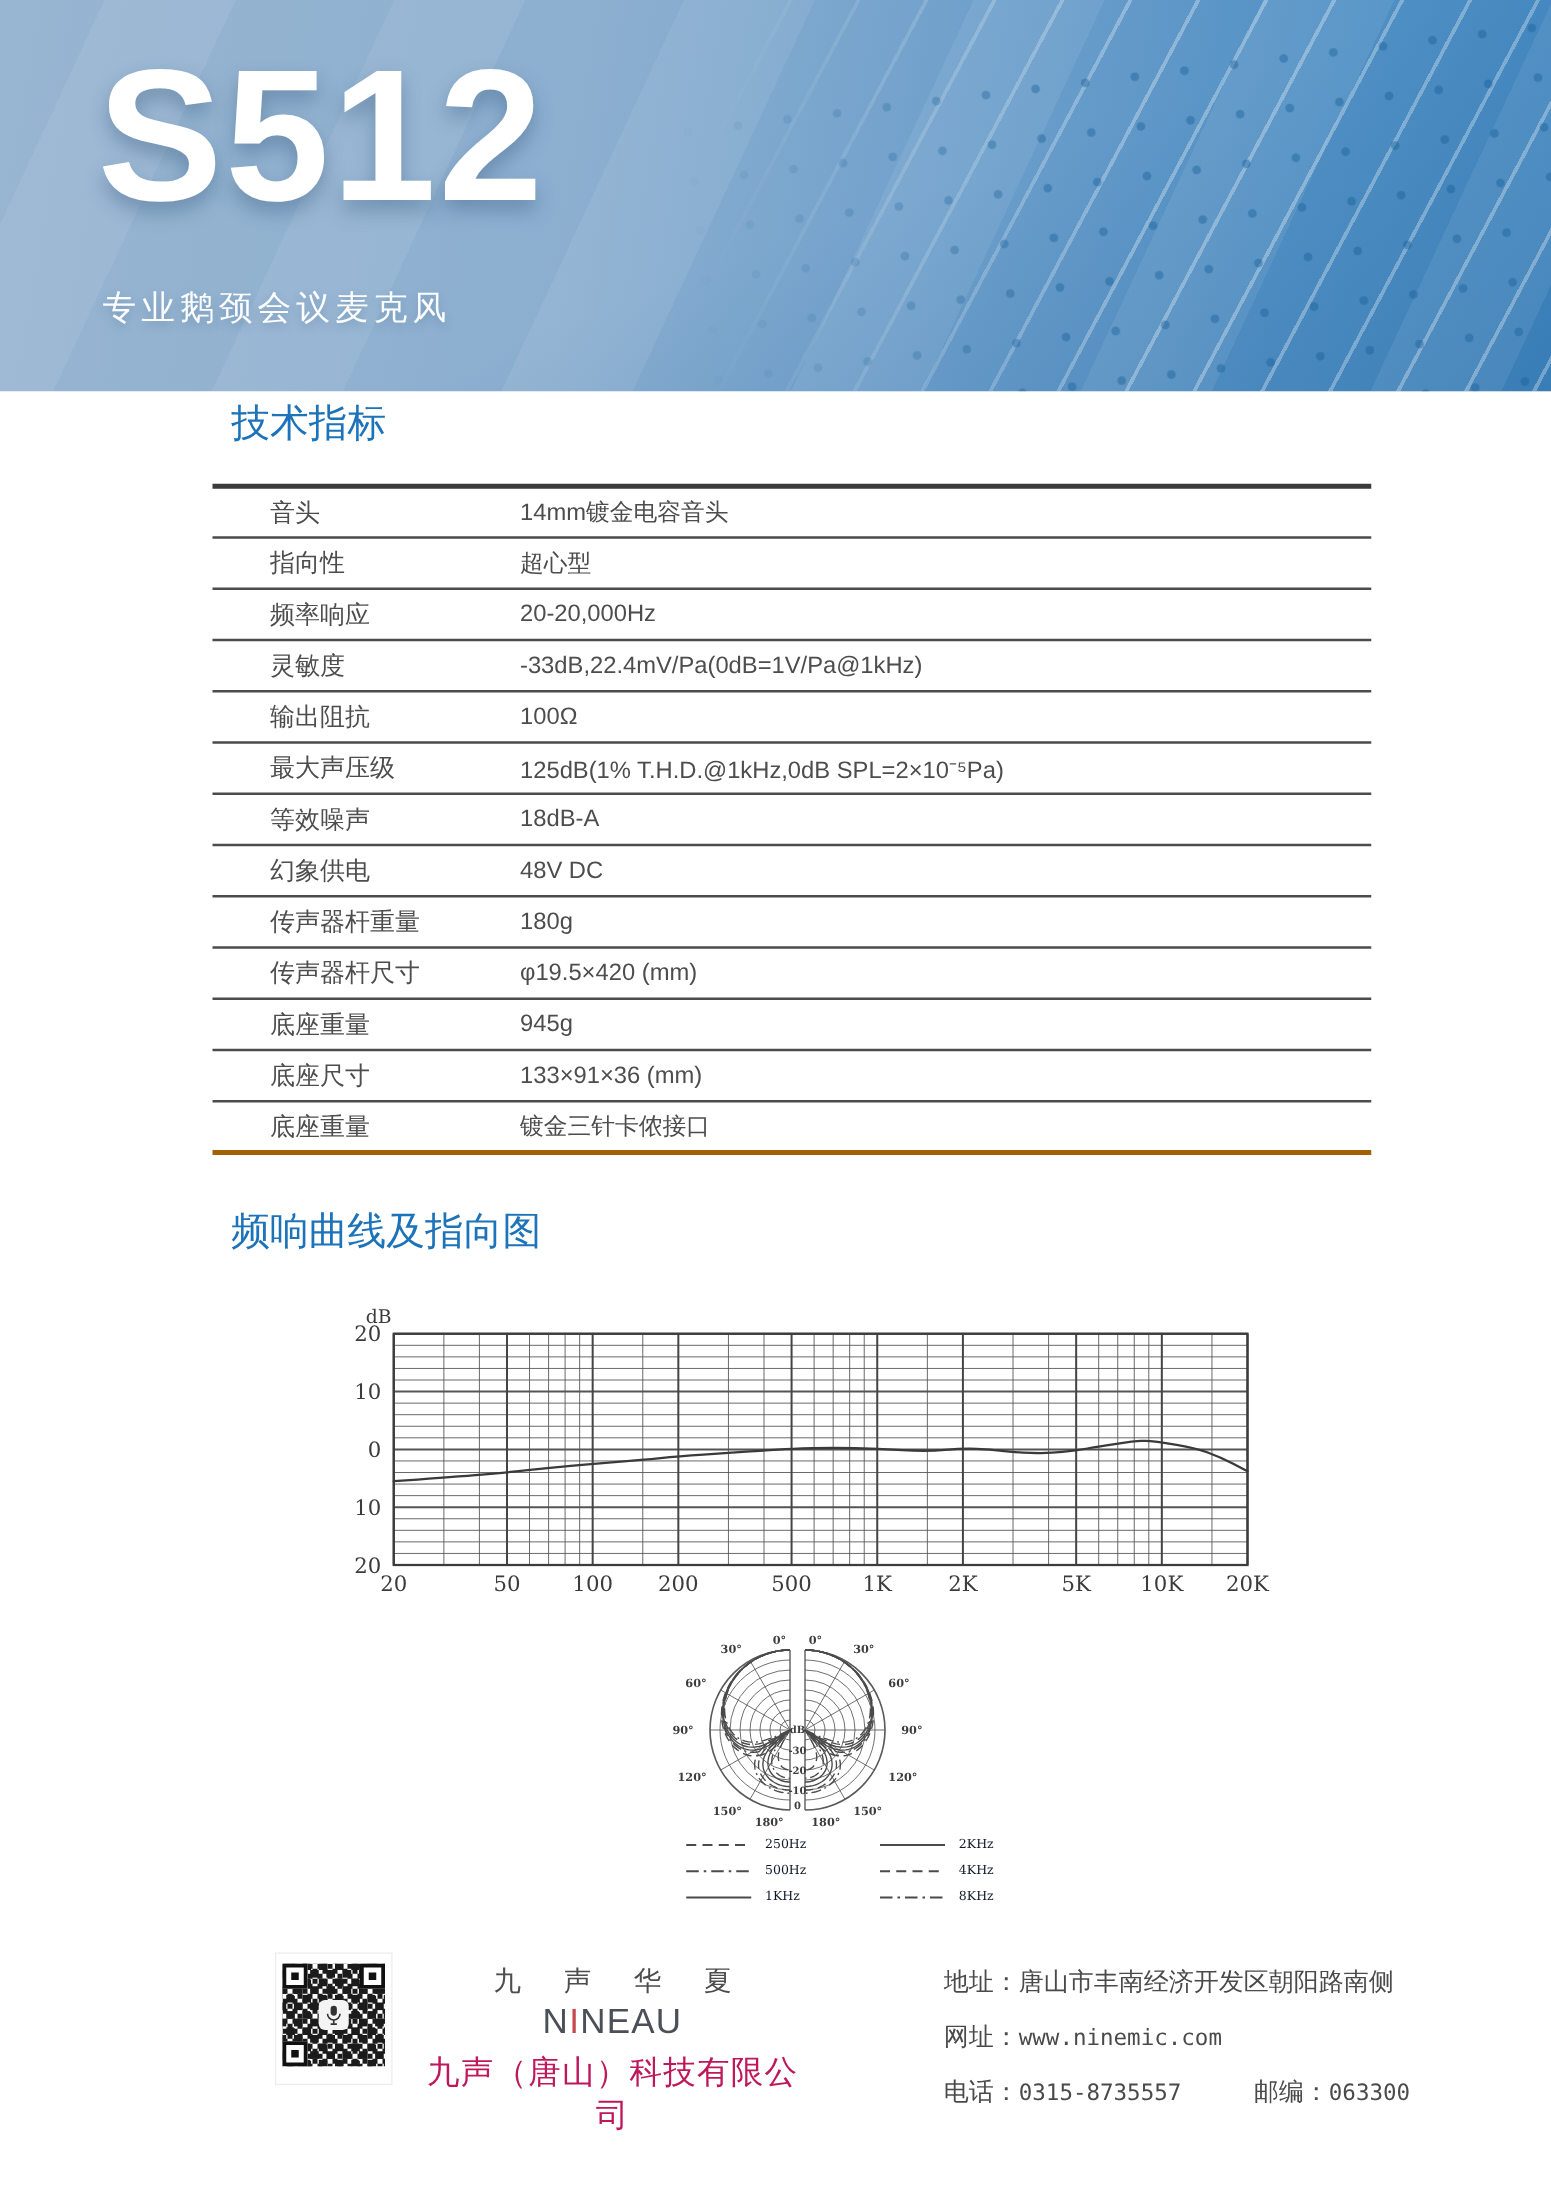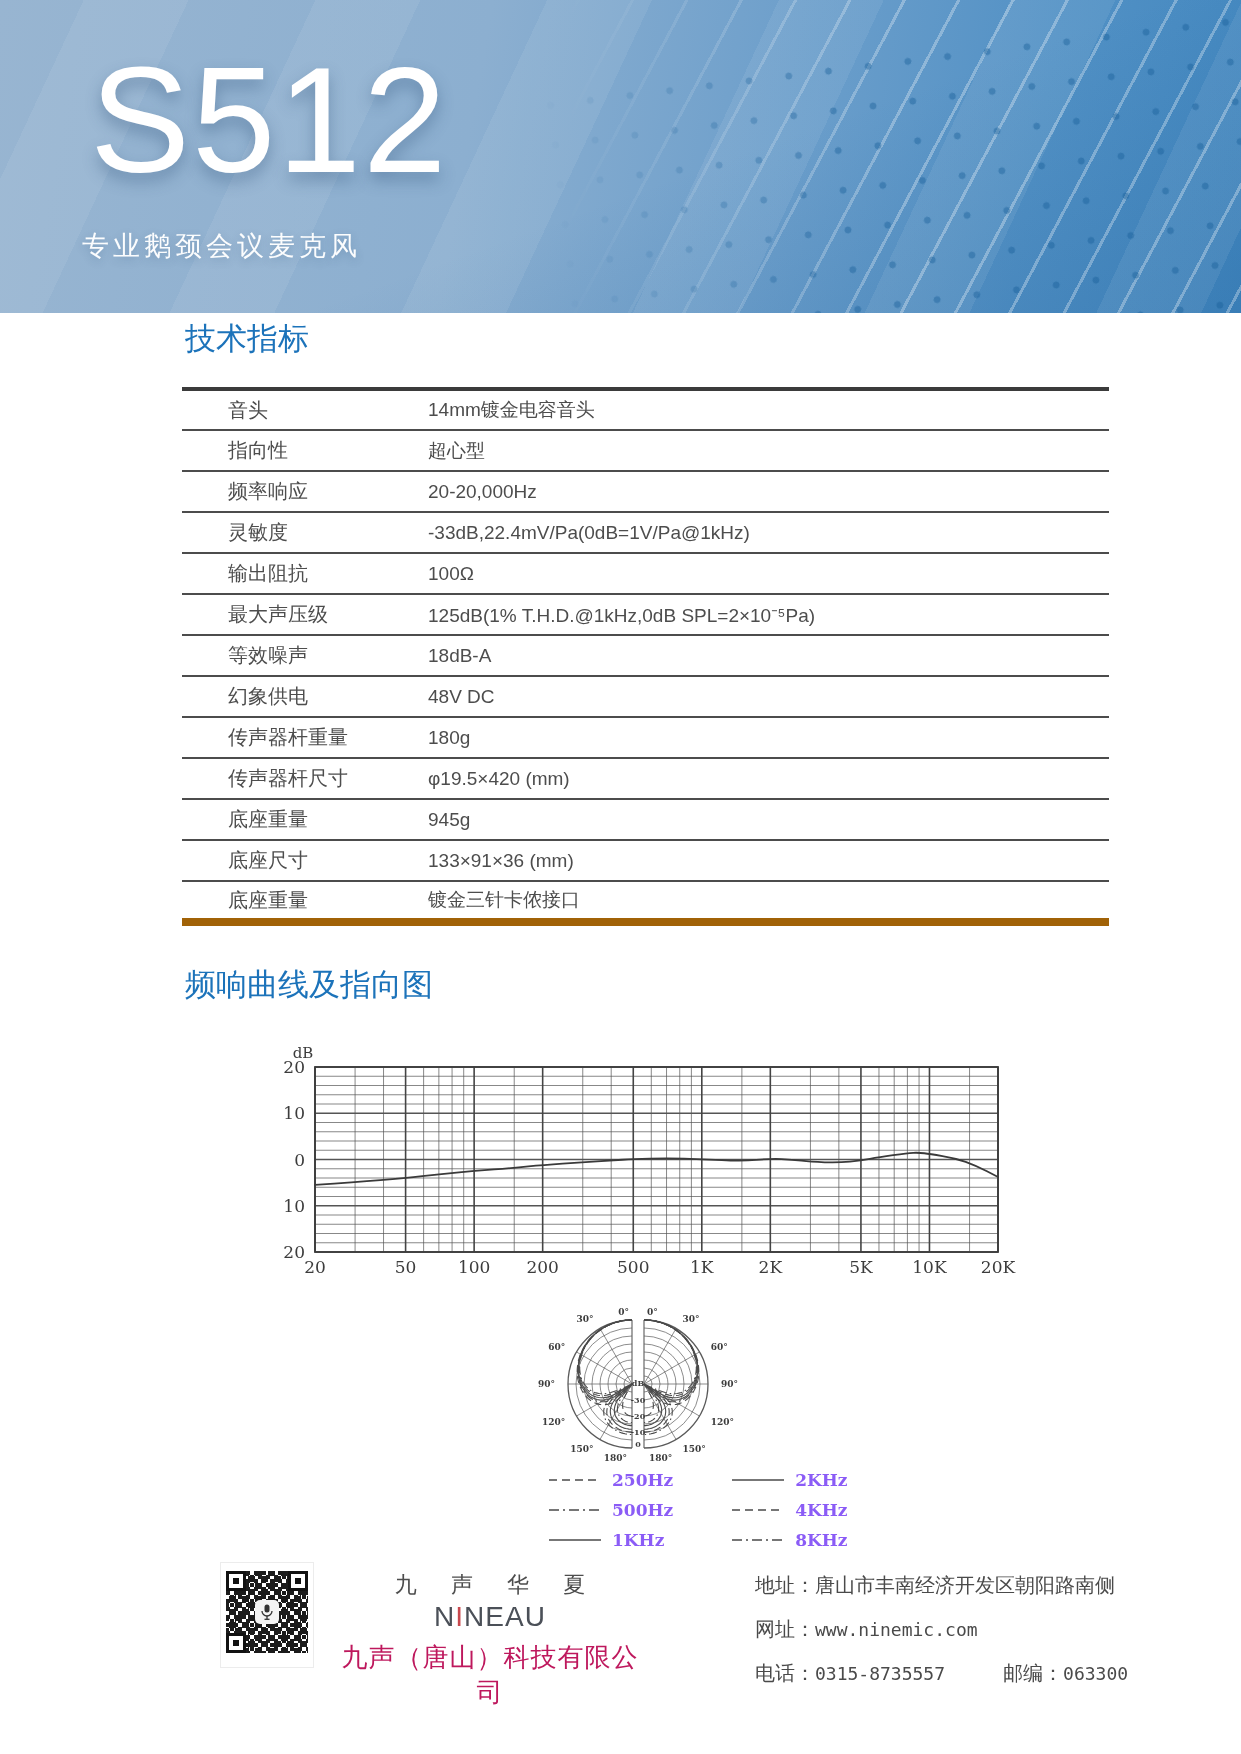--- a/index.html
+++ b/index.html
@@ -15,49 +15,49 @@
     background:repeating-linear-gradient(115deg, rgba(255,255,255,0.07) 0 95px, rgba(255,255,255,0) 95px 210px);}
   .banner-stripes{position:absolute;right:-80px;top:-120px;width:760px;height:560px;
     background:repeating-linear-gradient(118deg, rgba(255,255,255,0) 0 22px, rgba(255,255,255,0.30) 22px 25px, rgba(255,255,255,0) 25px 48px);
     -webkit-mask-image:linear-gradient(to right, transparent 0%, #000 45%);
     mask-image:linear-gradient(to right, transparent 0%, #000 45%);}
   .banner-dots{position:absolute;right:-70px;top:40px;width:760px;height:420px;transform:rotate(-7deg);
     background-image:radial-gradient(circle, rgba(23,94,152,0.42) 3.2px, rgba(23,94,152,0) 3.8px);
     background-size:40px 40px;
     -webkit-mask-image:linear-gradient(to right, transparent 0%, #000 40%);
     mask-image:linear-gradient(to right, transparent 0%, #000 40%);}
-  .model{position:absolute;left:78px;top:22px;margin:12px;font-size:150px;font-weight:400;color:#fff;
+  .model{position:absolute;left:78px;top:22px;margin:0;font-size:150px;font-weight:700;color:#fff;
     letter-spacing:2px;text-shadow:0 8px 16px rgba(35,70,110,0.35);}
   .subtitle{position:absolute;left:82px;top:228px;margin:0;font-size:27px;color:rgba(255,255,255,0.97);
     letter-spacing:4px;text-shadow:0 3px 8px rgba(35,70,110,0.25);}
 
   
   .sec-title{position:absolute;left:185px;margin:0;font-size:31px;font-weight:400;color:#1c73ba;}
   .sec-title.t1{top:318px;}
   .sec-title.t2{top:964px;}
 
   
-  .spec-table{position:absolute;left:182px;top:387px;width:927px;border-collapse:collapse;
-    border-top:4px solid #3b3b3b;border-bottom:8px solid #a16207;}
+  .spec-table{position:absolute;left:170px;top:387px;width:927px;border-collapse:collapse;
+    border-top:4px solid #3b3b3b;border-bottom:4px solid #a16207;}
   .spec-table tr{height:41px;border-bottom:2px solid #4c4c4c;}
   .spec-table tr:last-child{border-bottom:none;}
   .spec-table td{padding:0;vertical-align:middle;color:#4d4d4d;}
   .spec-table td.lbl{width:200px;padding-left:46px;font-size:20px;}
   .spec-table td.val{font-size:19px;}
 
   
   .freq-svg{position:absolute;left:255px;top:1030px;}
   .polar-svg{position:absolute;left:500px;top:1292px;}
   .chart-text{font-family:"DejaVu Serif",serif;fill:#3c3c3c;}
 
   
   .polar-legend{position:absolute;left:548px;top:1470px;display:grid;
     grid-template-columns:auto auto;column-gap:58px;row-gap:10px;}
   .legend-item{display:flex;align-items:center;gap:10px;}
-  .legend-label{font-family:"DejaVu Serif",serif;font-size:17px;font-weight:700;color:#8b5cf6;}
+  .legend-label{font-family:"DejaVu Serif",serif;font-size:10px;font-weight:400;color:#0f172a;}
 
   
   .qr{position:absolute;left:221px;top:1563px;width:92px;height:104px;background:#fff;
     box-shadow:0 0 0 1px #ececec;}
   .qr-pattern{position:absolute;left:5px;top:8px;width:82px;height:82px;
     background:
       repeating-conic-gradient(#1b1b1b 0% 25%, rgba(0,0,0,0) 0% 50%) 0 0/8px 8px,
       repeating-conic-gradient(#1b1b1b 0% 25%, rgba(0,0,0,0) 0% 50%) 3px 5px/13px 13px;}
   .qr-finder{position:absolute;width:20px;height:20px;border:3px solid #111;background:#fff;box-sizing:border-box;}
   .qr-finder::after{content:"";position:absolute;left:4px;top:4px;width:6px;height:6px;background:#111;}

